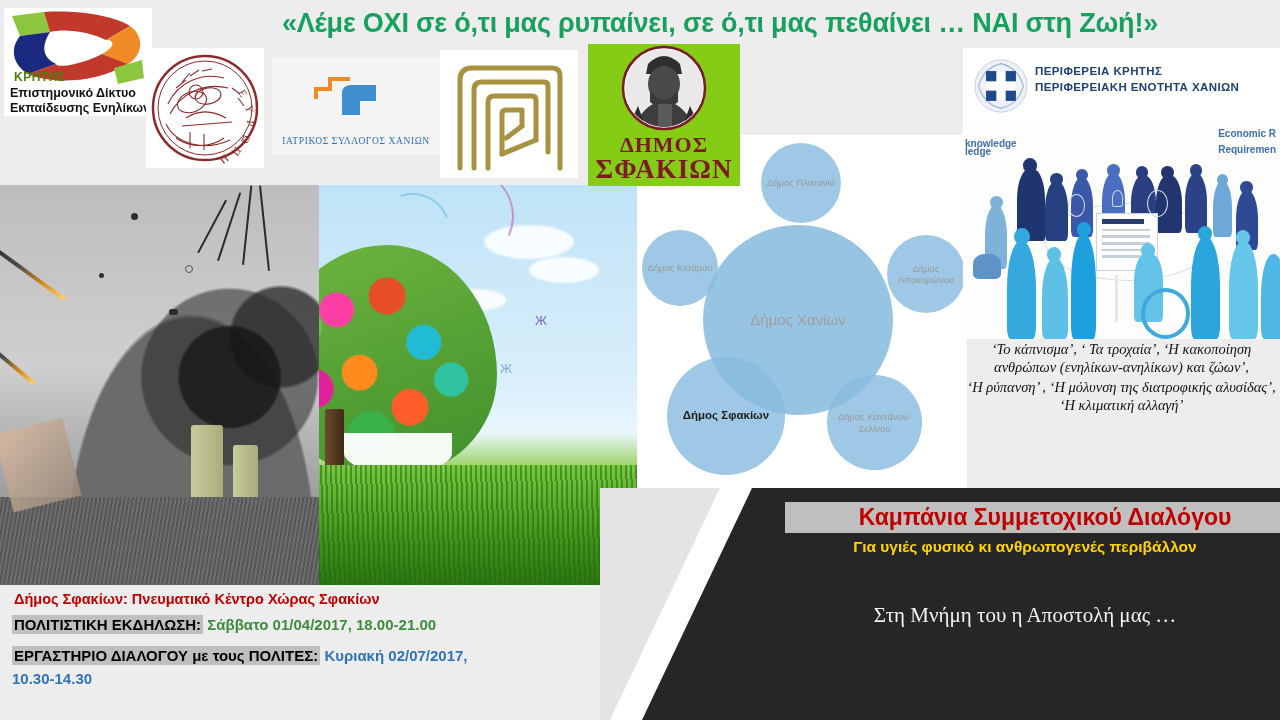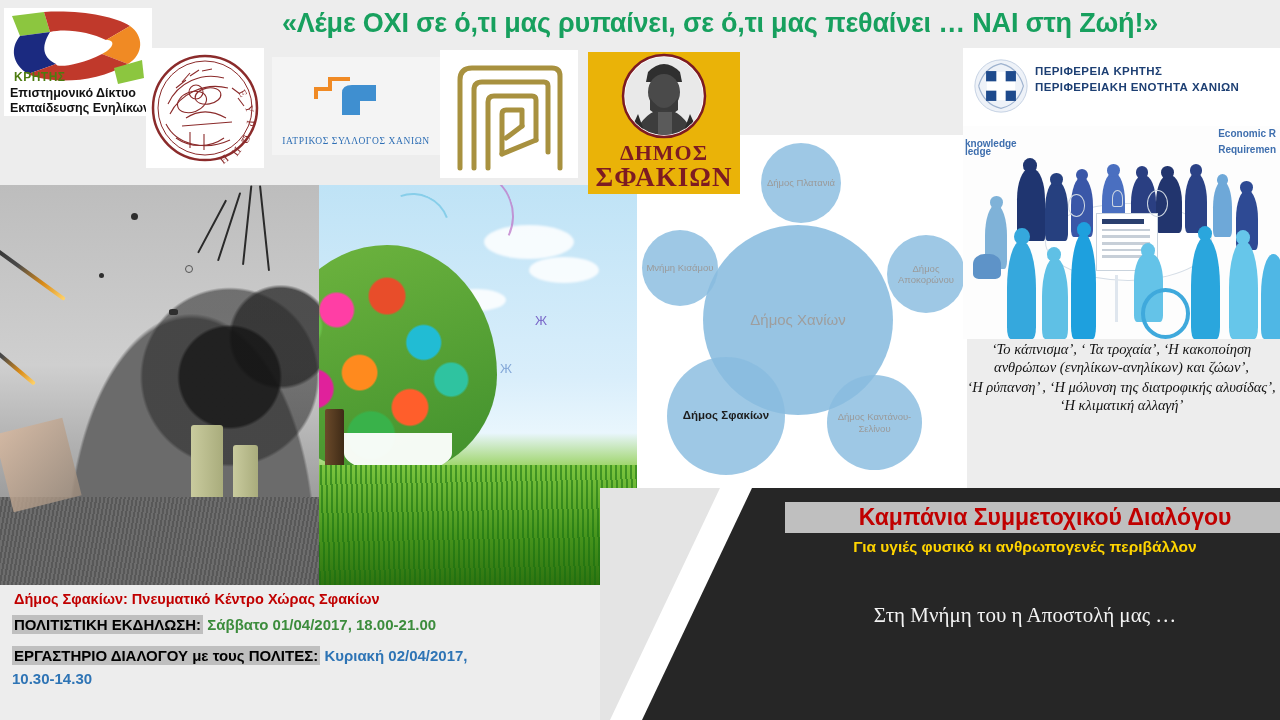--- a/index.html
+++ b/index.html
@@ -29,21 +29,21 @@
   .edee-l2{position:absolute;left:6px;top:93px;font-size:12.5px;font-weight:bold;color:#111;white-space:nowrap;}
 
   
   .logo-europi{position:absolute;left:146px;top:48px;width:118px;height:120px;z-index:35;background:#fff;}
   
   .logo-isx{position:absolute;left:272px;top:57px;width:168px;height:98px;background:#f4f4f4;z-index:35;}
   .isx-cap{position:absolute;left:0;right:0;bottom:9px;text-align:center;font-size:9.5px;color:#2f6fb5;letter-spacing:0.6px;font-family:"Liberation Serif",serif;}
   
   .logo-maze{position:absolute;left:440px;top:50px;width:138px;height:128px;background:#fff;z-index:35;}
   
-  .logo-sfakion{position:absolute;left:588px;top:52px;width:152px;height:142px;background:#eab308;z-index:36;}
+  .logo-sfakion{position:absolute;left:588px;top:44px;width:152px;height:142px;background:#84cc16;z-index:36;}
   .sf-l1{position:absolute;left:0;right:0;top:88px;text-align:center;font-family:"Liberation Serif",serif;font-size:22px;font-weight:bold;color:#7d1b22;letter-spacing:1px;}
   .sf-l2{position:absolute;left:0;right:0;top:110px;text-align:center;font-family:"Liberation Serif",serif;font-size:27px;font-weight:bold;color:#7d1b22;letter-spacing:1px;}
 
   
   .logo-region{position:absolute;left:963px;top:48px;width:317px;height:78px;background:#fff;z-index:35;}
   .rg-t1{position:absolute;left:72px;top:17px;font-size:11.5px;font-weight:bold;color:#1d3f73;letter-spacing:0.4px;}
   .rg-t2{position:absolute;left:72px;top:33px;font-size:11.5px;font-weight:bold;color:#1d3f73;letter-spacing:0.4px;}
 
   
   .photo-split{position:absolute;left:0;top:185px;width:637px;height:400px;overflow:hidden;z-index:20;}
@@ -282,21 +282,21 @@
       <div class="toy" style="left:74%;top:72%;width:20px;height:34px;background:#5bb0de;"></div>
       <div class="toy" style="left:84%;top:70%;width:20px;height:36px;background:#3f8ec9;"></div>
       <div class="toy" style="left:70%;top:78%;width:18px;height:26px;background:#c26bb0;"></div>
       <div class="grass"></div>
     </div>
   </div>
 
   <div class="bubbles">
     <div class="bub" style="left:124px;top:8px;width:80px;height:80px;">Δήμος Πλατανιά</div>
     <div class="bub center" style="left:66px;top:90px;width:190px;height:190px;">Δήμος Χανίων</div>
-    <div class="bub" style="left:5px;top:95px;width:76px;height:76px;">Μνήμη Κισάμου</div>
+    <div class="bub" style="left:5px;top:95px;width:76px;height:76px;">Δήμος Κισάμου</div>
     <div class="bub" style="left:250px;top:100px;width:78px;height:78px;">Δήμος Αποκορώνου</div>
     <div class="bub active" style="left:30px;top:222px;width:118px;height:118px;">Δήμος Σφακίων</div>
     <div class="bub" style="left:190px;top:240px;width:95px;height:95px;">Δήμος Καντάνου-Σελίνου</div>
   </div>
 
   <div class="photo-people">
     <div class="pp-txt" style="left:2px;top:12px;">knowledge</div>
     <div class="pp-txt" style="left:2px;top:20px;">ledge</div>
     <div class="pp-txt" style="right:4px;top:2px;padding-left:12px;">Economic R</div>
     <div class="pp-txt" style="right:4px;top:18px;">Requiremen</div>
@@ -360,21 +360,21 @@
   </div>
 
   <div class="bl">
     <div class="bl-venue">Δήμος Σφακίων: Πνευματικό Κέντρο Χώρας Σφακίων</div>
     <div class="bl-r2">
       <span class="hl">ΠΟΛΙΤΙΣΤΙΚΗ ΕΚΔΗΛΩΣΗ:</span>
       <span class="green">Σάββατο  01/04/2017, 18.00-21.00</span>
     </div>
     <div class="bl-r3">
       <span class="hl">ΕΡΓΑΣΤΗΡΙΟ  ΔΙΑΛΟΓΟΥ με τους ΠΟΛΙΤΕΣ:</span>
-      <span class="blue">Κυριακή 02/04/2017,</span>
+      <span class="blue">Κυριακή 02/07/2017,</span>
     </div>
     <div class="bl-r3b">10.30-14.30</div>
   </div>
 
   <div class="darkwrap">
     <div class="dark-gray"></div>
     <div class="dark-white"></div>
     <div class="dark-panel"></div>
     <div class="camp-title">Καμπάνια Συμμετοχικού Διαλόγου</div>
     <div class="camp-sub">Για υγιές φυσικό κι ανθρωπογενές περιβάλλον</div>

